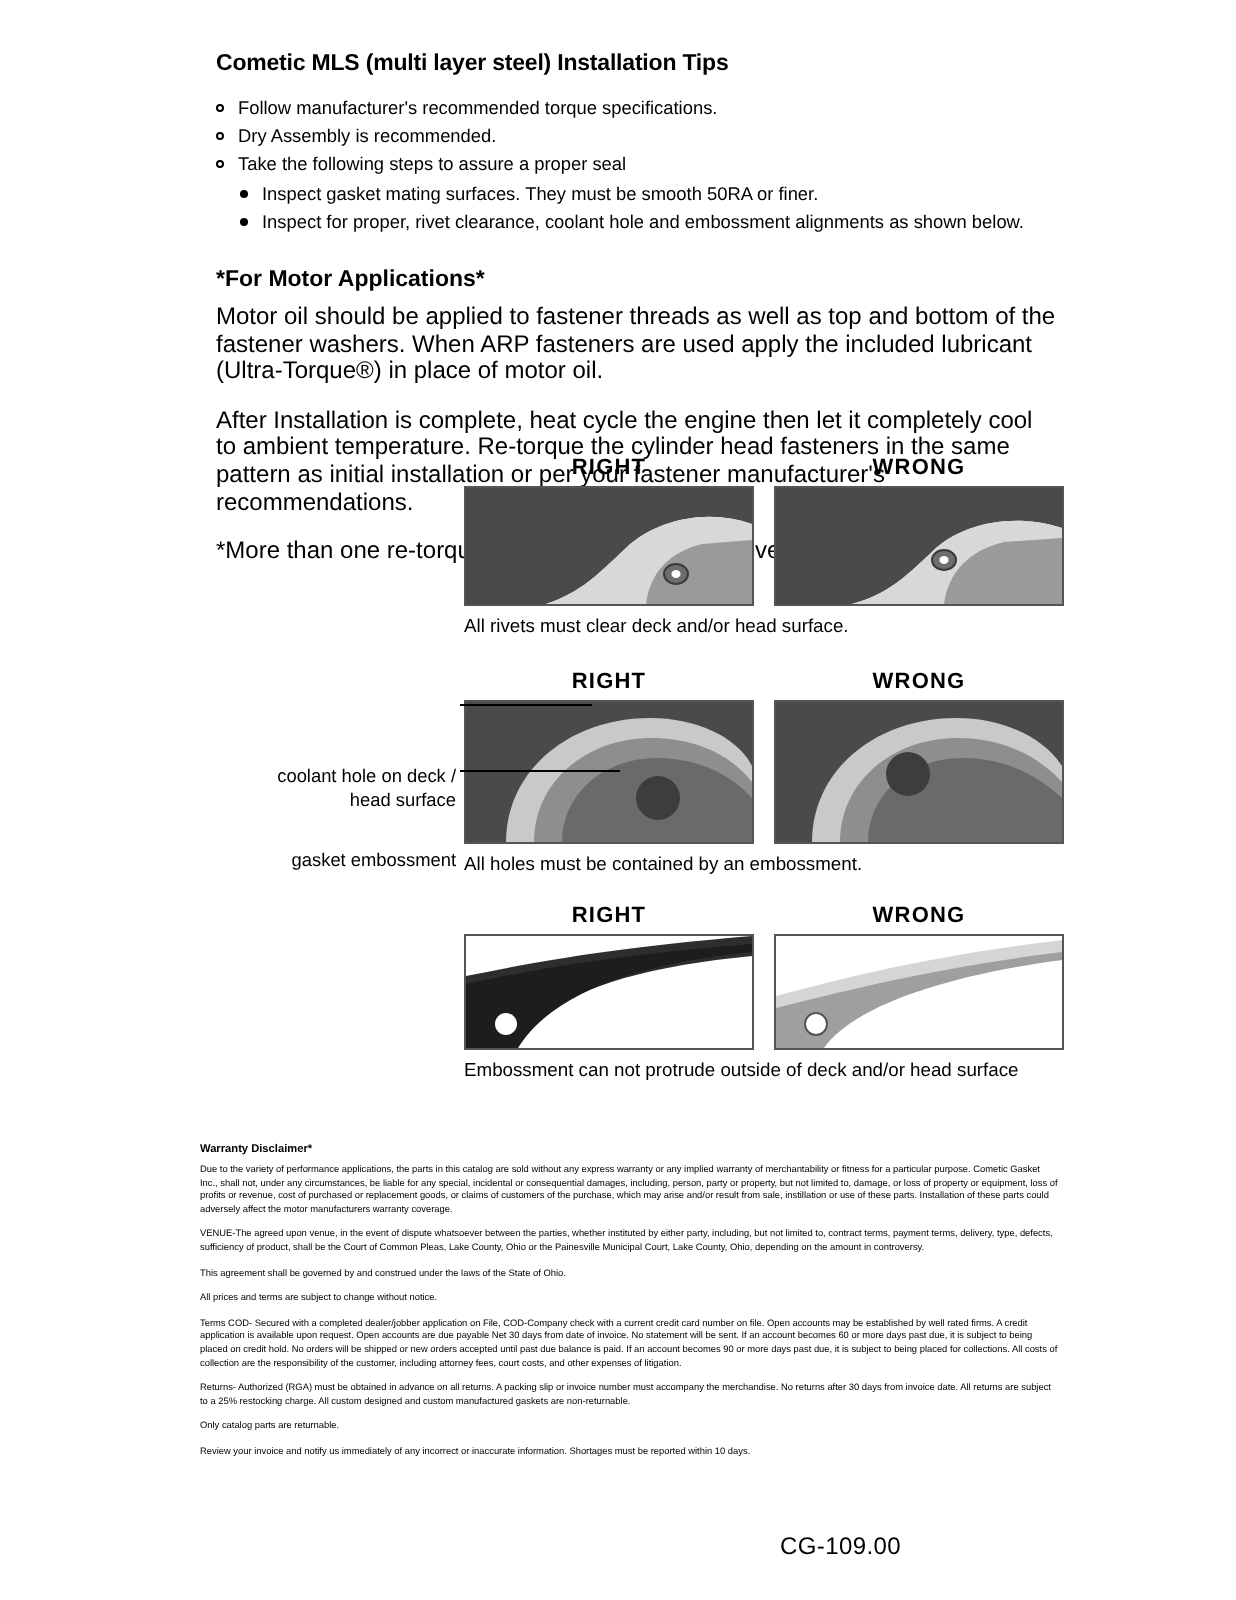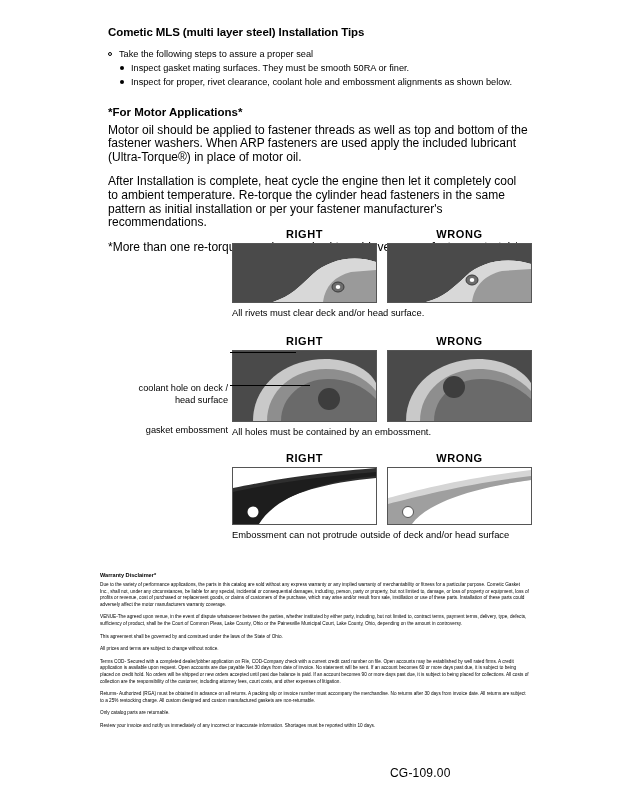--- a/index.html
+++ b/index.html
@@ -169,20 +169,22 @@
 </head>
 <body>
 
 <div class="page">
 
   <div class="content">
 
     <h1 class="title">Cometic MLS (multi layer steel) Installation Tips</h1>
 
     <ul class="bullets">
+      <li><span class="circ"></span><span>Follow manufacturer's recommended torque specifications.</span></li>
+      <li><span class="circ"></span><span>Dry Assembly is recommended.</span></li>
       <li><span class="circ"></span><span>Take the following steps to assure a proper seal</span></li>
     </ul>
 
     <ul class="subbullets">
       <li><span class="dot"></span><span>Inspect gasket mating surfaces.  They must be smooth 50RA or finer.</span></li>
       <li><span class="dot"></span><span>Inspect for proper, rivet clearance, coolant hole and embossment alignments as shown below.</span></li>
     </ul>
 
     <h2 class="subtitle">*For Motor Applications*</h2>
 

